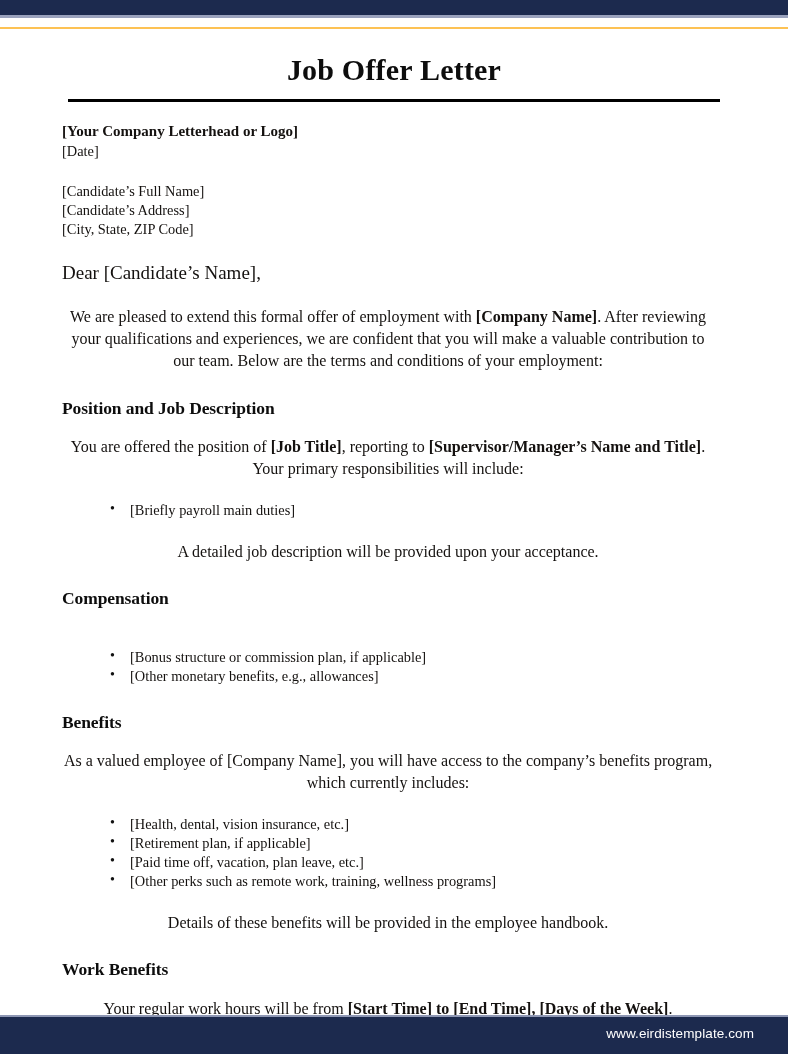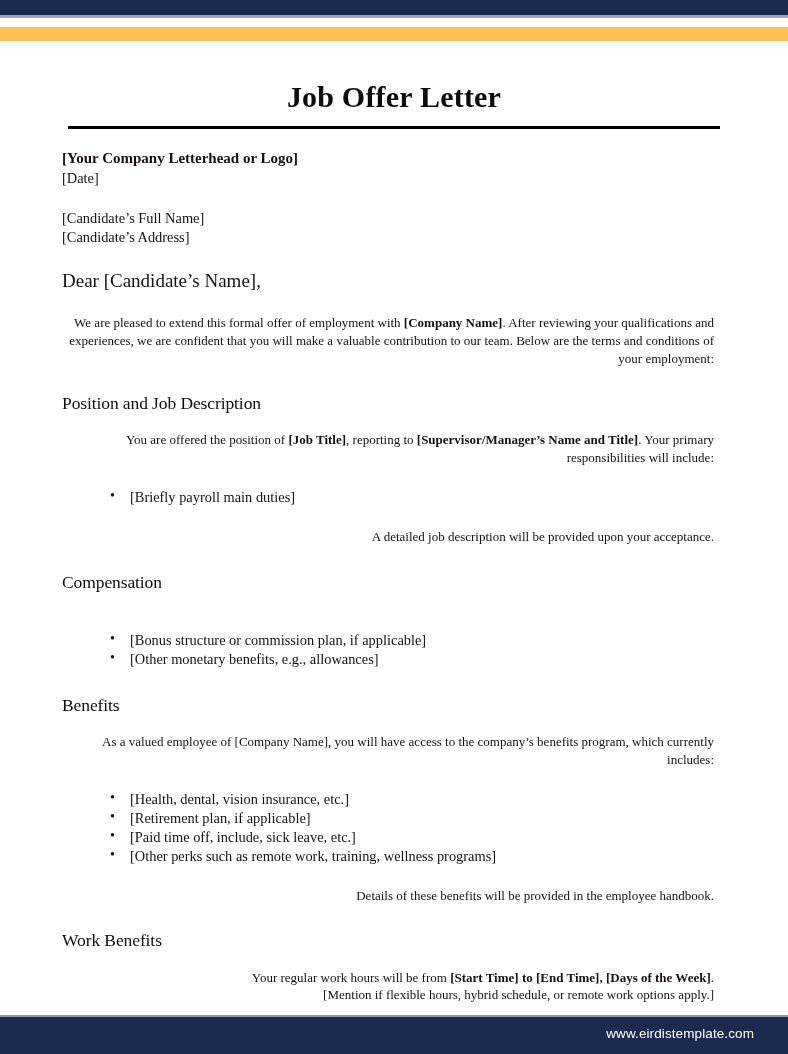--- a/index.html
+++ b/index.html
@@ -34,21 +34,21 @@
     position: absolute;
     top: 27px; left: 0;
     width: 788px;
     height: 14px;
     background: #fdc254;
   }
 
   
   .page {
     position: absolute;
-    top: 56px;
+    top: 29px;
     left: 0;
     width: 788px;
     height: 976px;
     background: #ffffff;
   }
 
   .doc-title {
     text-align: center;
     font-family: "Liberation Serif", "DejaVu Serif", serif;
     font-size: 30px;
@@ -86,30 +86,30 @@
   .gap-sm  { height: 16px; }
   .gap-md  { height: 21px; }
   .gap-lg  { height: 25px; }
 
   .addr-block p { margin: 0; font-size: 14.4px; }
 
   .salutation { margin: 0; font-size: 19px; }
 
   .para {
     margin: 0;
-    font-size: 13px;
+    font-size: 16px;
     line-height: 1.37;
-    text-align: right;
+    text-align: center;
   }
   .para b { font-weight: bold; }
 
   h2.section {
     font-family: "Liberation Serif", "DejaVu Serif", serif;
     font-size: 17.5px;
-    font-weight: normal;
+    font-weight: bold;
     color: #0d0d0d;
     margin: 0;
     letter-spacing: -0.1px;
   }
 
   ul.bullets {
     margin: 0;
     padding: 0 0 0 48px;
     list-style: none;
   }
@@ -170,20 +170,21 @@
   <div class="content">
 
     <p class="lh-line">[Your Company Letterhead or Logo]</p>
     <p class="plain-line">[Date]</p>
 
     <div class="gap-md"></div>
 
     <div class="addr-block">
       <p>[Candidate’s Full Name]</p>
       <p>[Candidate’s Address]</p>
+      <p>[City, State, ZIP Code]</p>
     </div>
 
     <div class="gap-md"></div>
 
     <p class="salutation">Dear [Candidate’s Name],</p>
 
     <div class="gap-md"></div>
 
     <p class="para"><span>We are pleased to extend this formal offer of employment with </span><b>[Company Name]</b><span>. After reviewing your qualifications and experiences, we are confident that you will make a valuable contribution to our team. Below are the terms and conditions of your employment:</span></p>
 
@@ -211,21 +212,21 @@
 
     <div class="gap-lg"></div>
 
     <h2 class="section">Benefits</h2>
     <div class="gap-sm"></div>
     <p class="para">As a valued employee of [Company Name], you will have access to the company’s benefits program, which currently includes:</p>
     <div class="gap-md"></div>
     <ul class="bullets">
       <li>[Health, dental, vision insurance, etc.]</li>
       <li>[Retirement plan, if applicable]</li>
-      <li>[Paid time off, include, sick leave, etc.]</li>
+      <li>[Paid time off, vacation, plan leave, etc.]</li>
       <li>[Other perks such as remote work, training, wellness programs]</li>
     </ul>
     <div class="gap-md"></div>
     <p class="para">Details of these benefits will be provided in the employee handbook.</p>
 
     <div class="gap-lg"></div>
 
     <h2 class="section">Work Benefits</h2>
     <div class="gap-sm"></div>
     <p class="para"><span>Your regular work hours will be from </span><b>[Start Time] to [End Time], [Days of the Week]</b><span>.</span></p>

